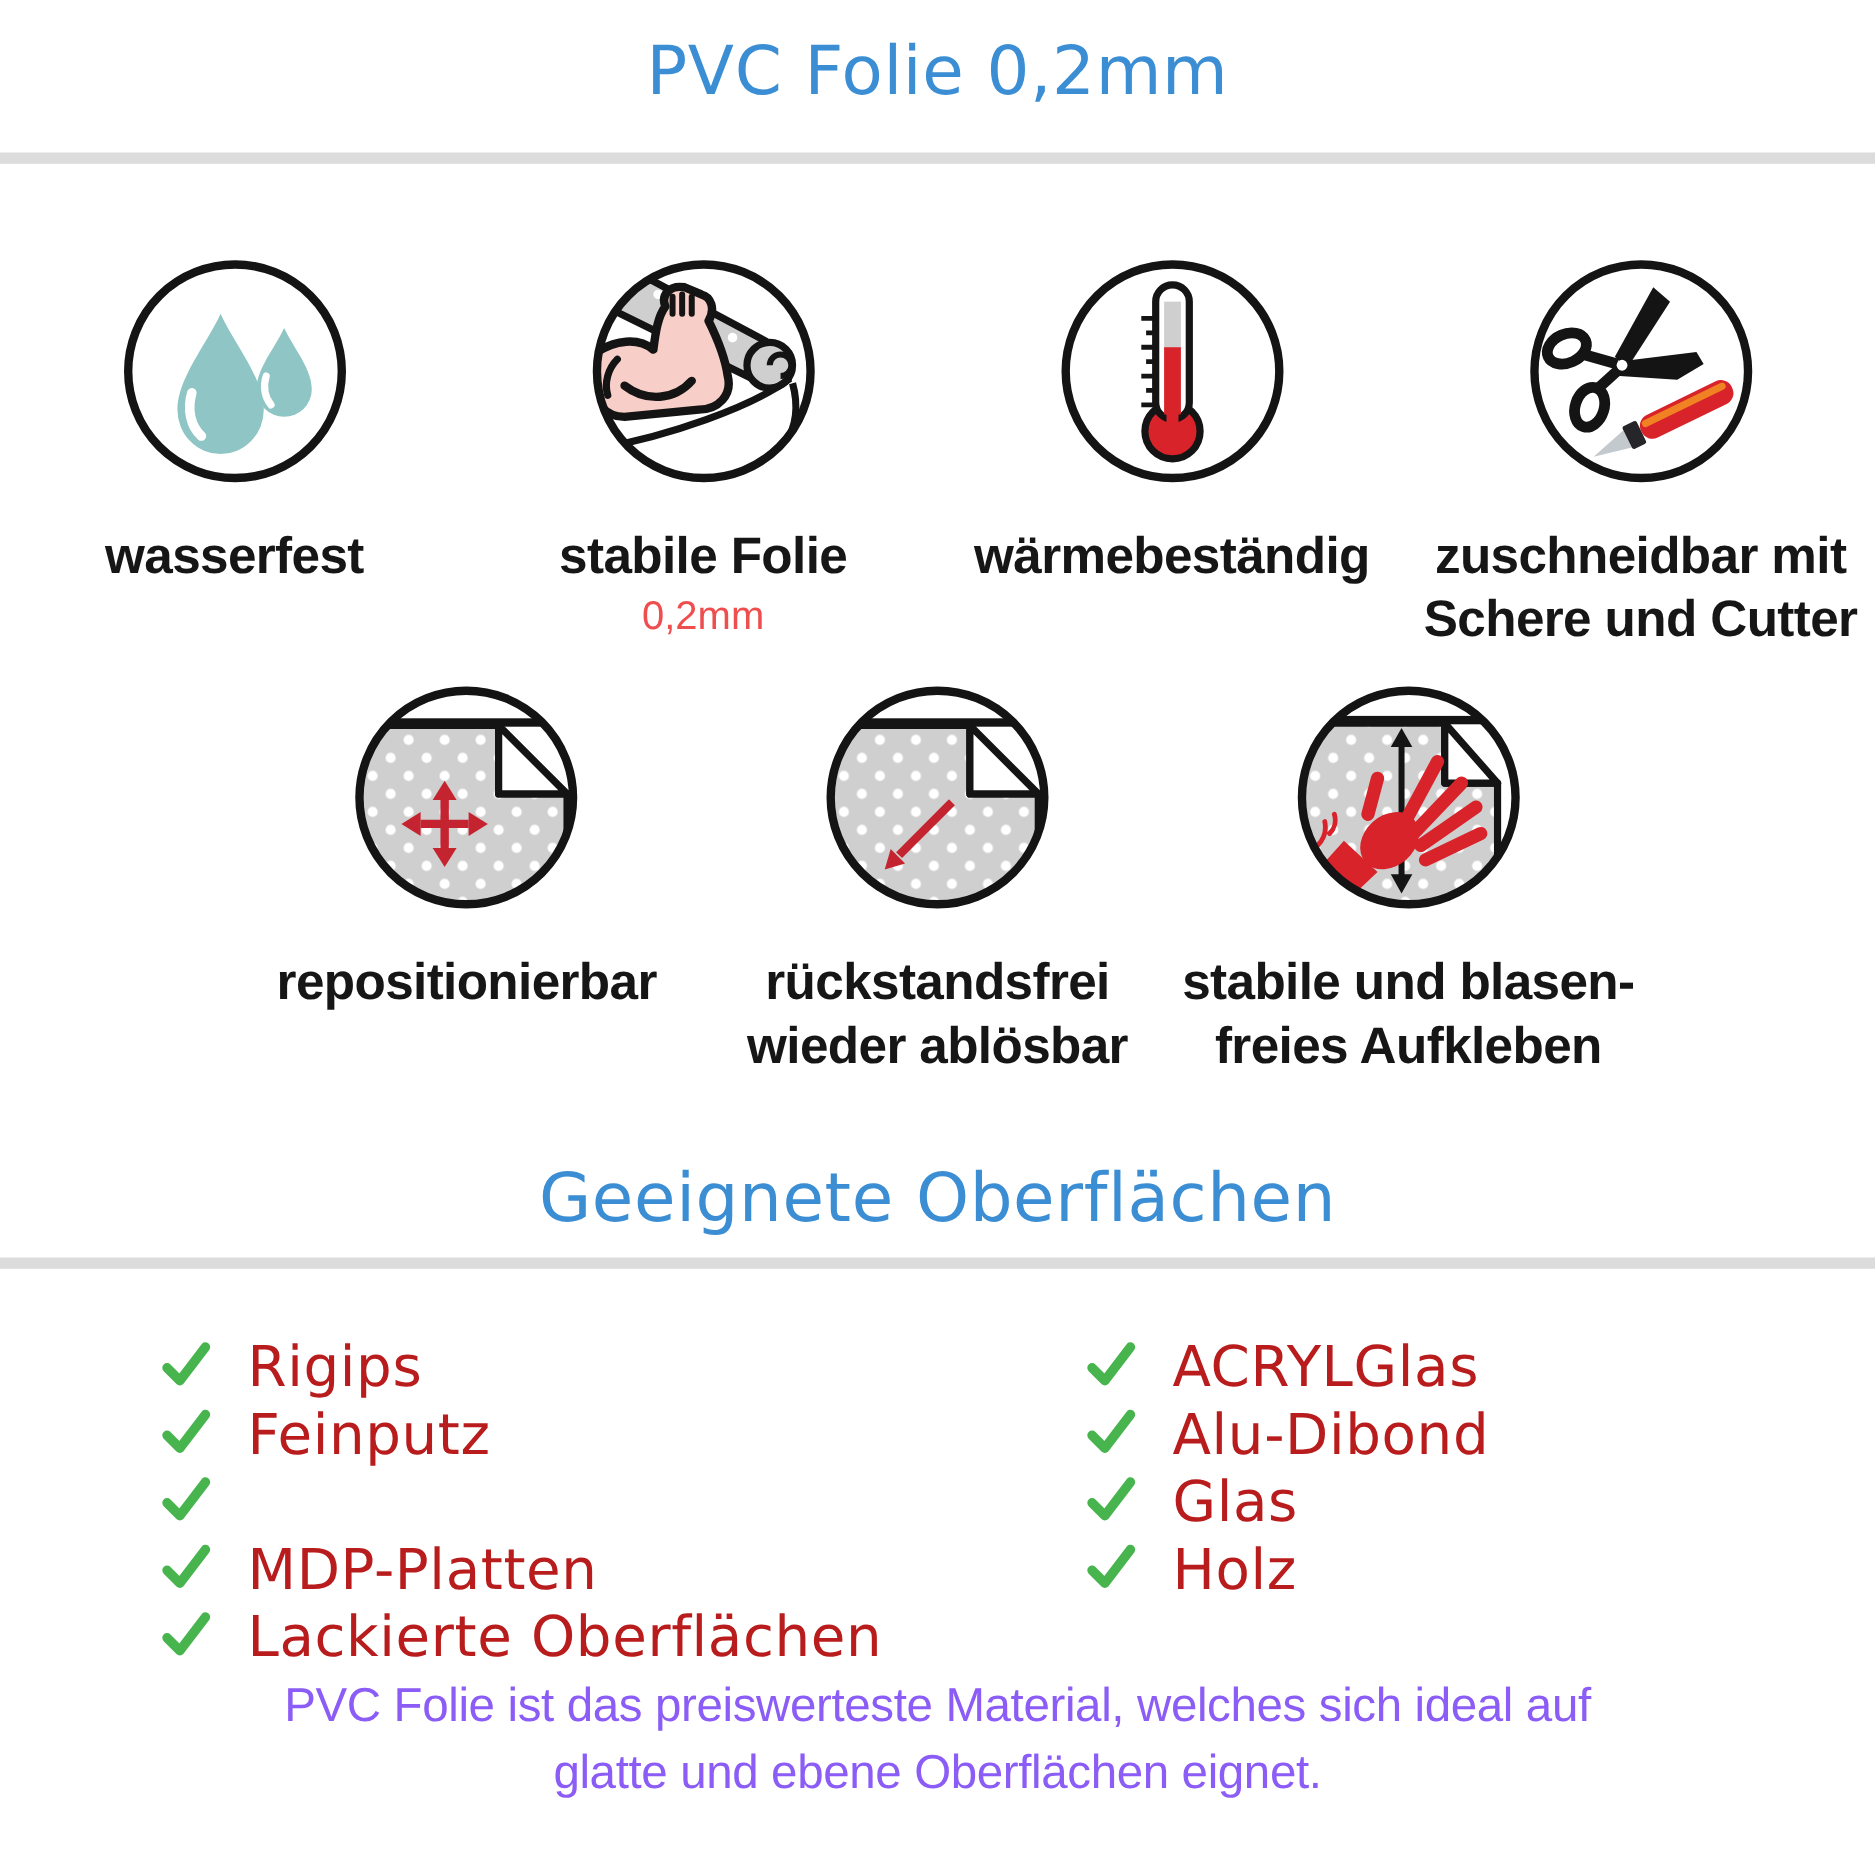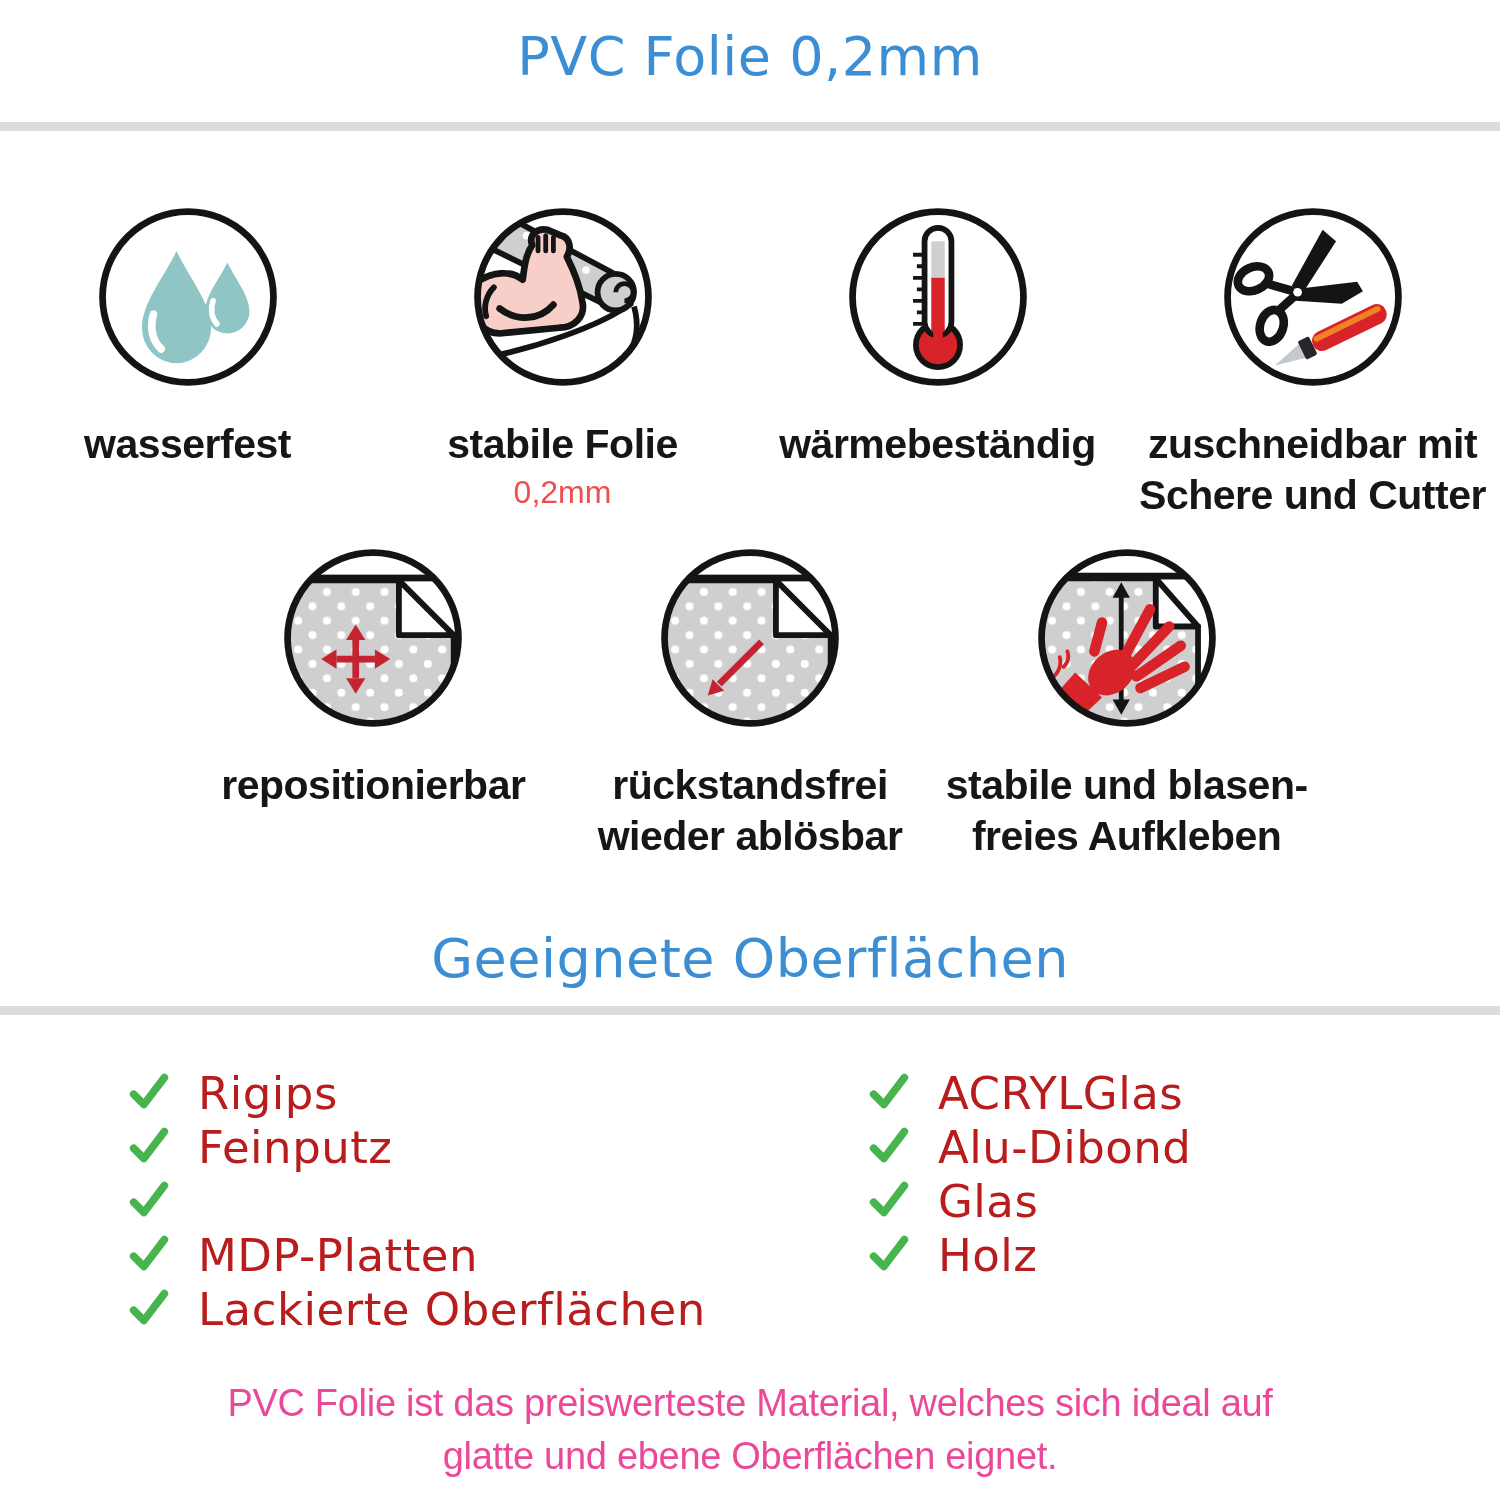--- a/index.html
+++ b/index.html
@@ -41,21 +41,21 @@
   .check-col.left{margin-left:126px;width:580px;}
   .check-col.right{margin-left:160px;}
   .check-item{display:flex;align-items:center;height:48px;margin-bottom:6px;}
   .check-glyph{width:46px;height:46px;flex:0 0 46px;margin-right:26px;}
   .check-text{
     font-family:"DejaVu Sans",sans-serif;font-size:45px;color:#b91c1c;
     letter-spacing:0.5px;white-space:nowrap;
   }
 
   .footer-note{
-    margin-top:38px;text-align:center;color:#ec4899;
+    text-align:center;color:#8b5cf6;
     font-size:38px;line-height:1.4;letter-spacing:-0.3px;
   }
   .footer-line{display:block;}
 </style>
 </head>
 <body>
 
 <div class="page">
 
   <h1 class="main-title">PVC Folie 0,2mm</h1>

